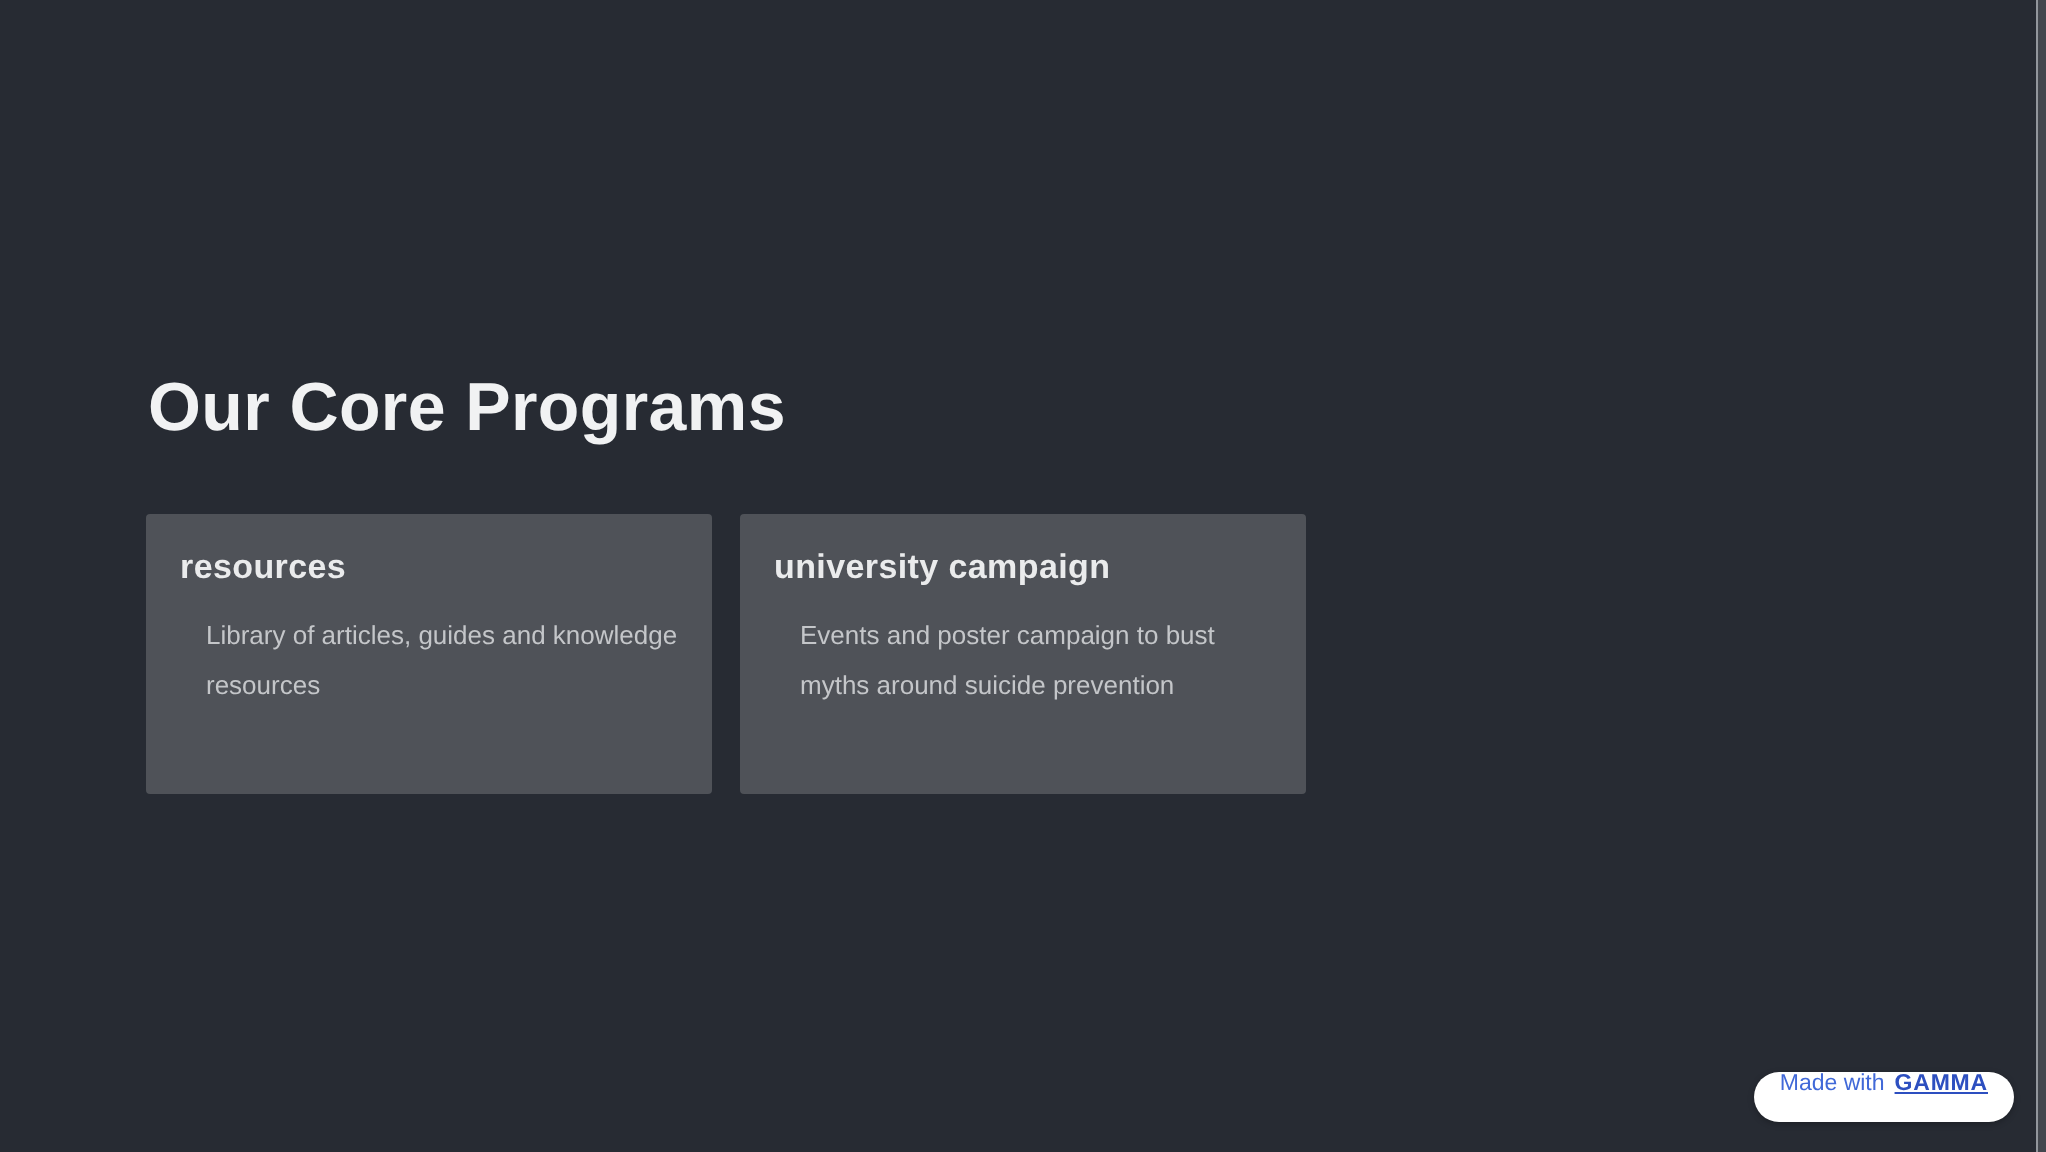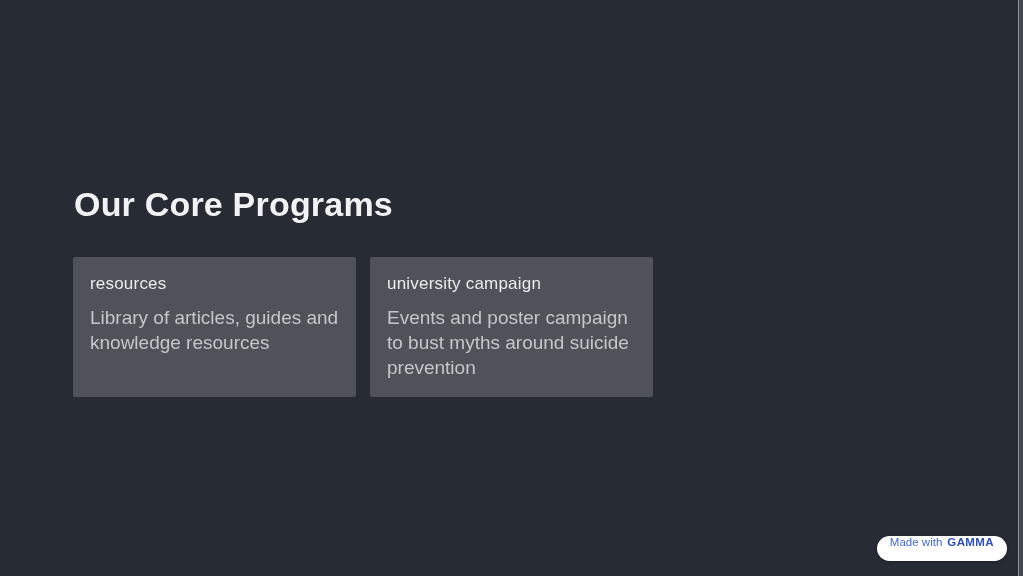--- a/index.html
+++ b/index.html
@@ -46,31 +46,32 @@
   }
   .card{
     width:283px;
     height:140px;
     background:var(--card);
     border-radius:2px;
     padding:16px 17px 0 17px;
   }
   .card-heading{
     font-size:17px;
-    font-weight:400;
+    font-weight:700;
     letter-spacing:0.2px;
     color:var(--card-heading);
     line-height:1.35;
   }
   .card-description{
     margin-top:9px;
-    font-size:19px;
+    font-size:13px;
     font-weight:400;
     color:var(--card-body);
     line-height:25px;
+    margin-left:13px;
   }
   .edge-strip{
     position:absolute;
     top:0;
     right:0;
     width:5px;
     height:576px;
     background:var(--edge-strip);
     border-left:1px solid var(--edge-line);
   }
@@ -91,20 +92,21 @@
     font-size:11.5px;
     color:var(--badge-text);
     white-space:nowrap;
   }
   .gamma-badge .brand{
     font-size:11.5px;
     font-weight:800;
     letter-spacing:0.4px;
     color:var(--badge-brand);
     white-space:nowrap;
+    text-decoration:underline;
   }
 </style>
 </head>
 <body>
 
 <div class="slide">
 
   <h1 class="slide-title">Our Core Programs</h1>
 
   <div class="cards-row">

